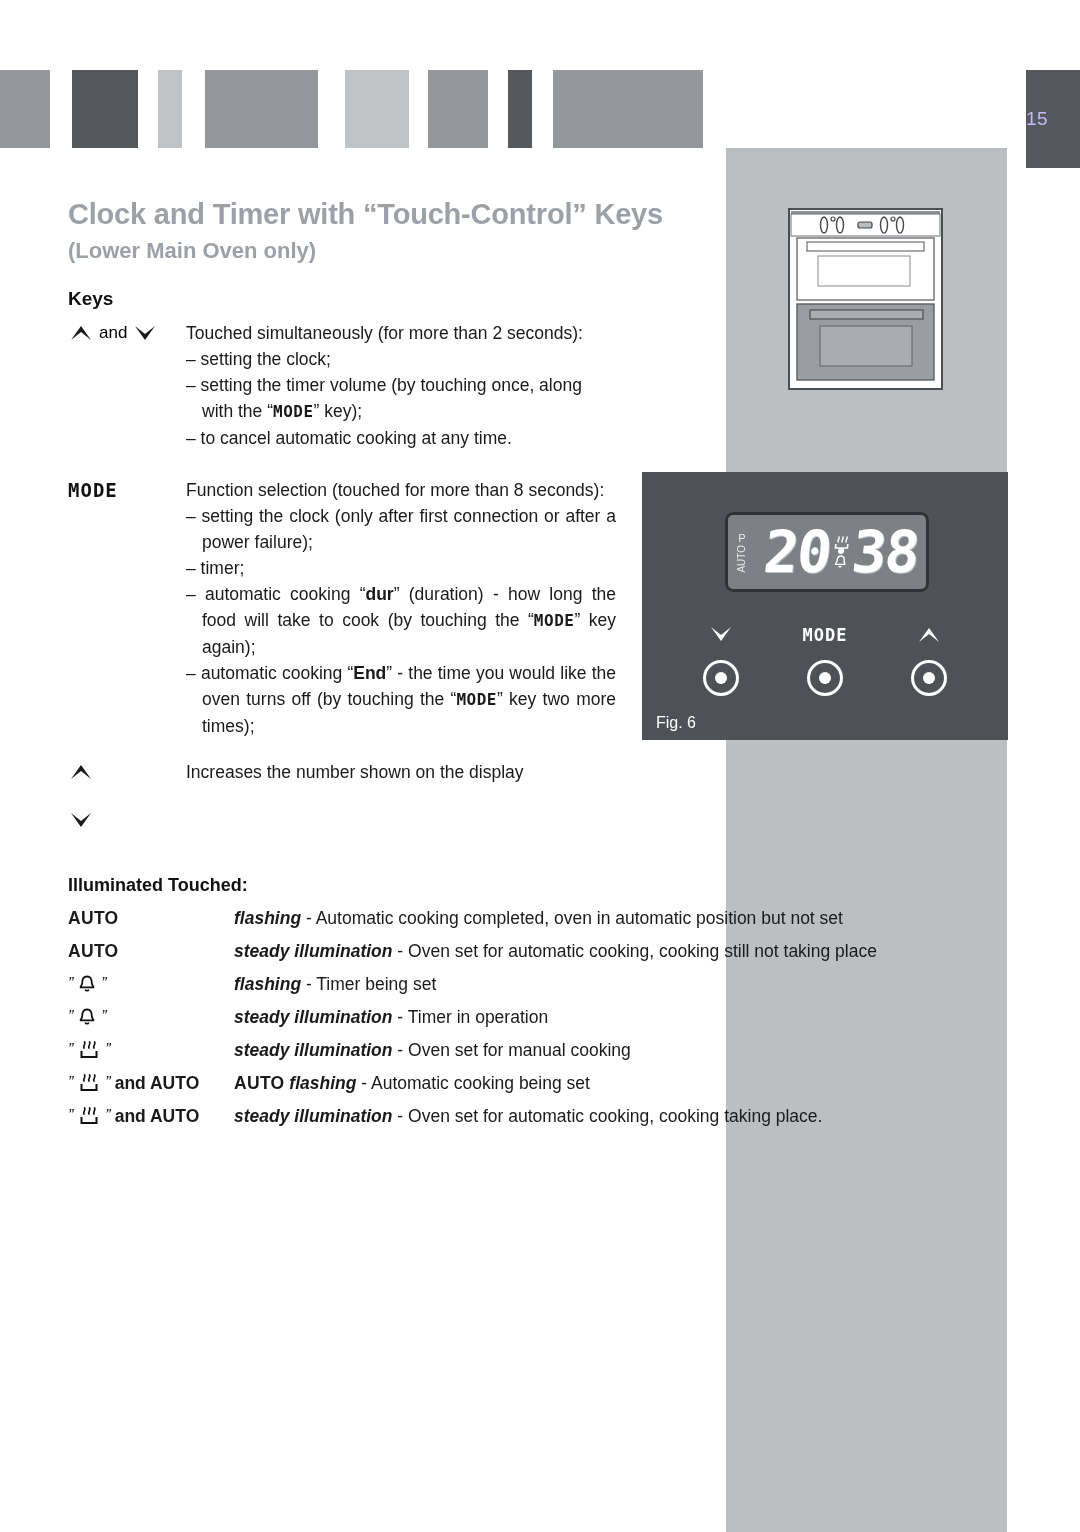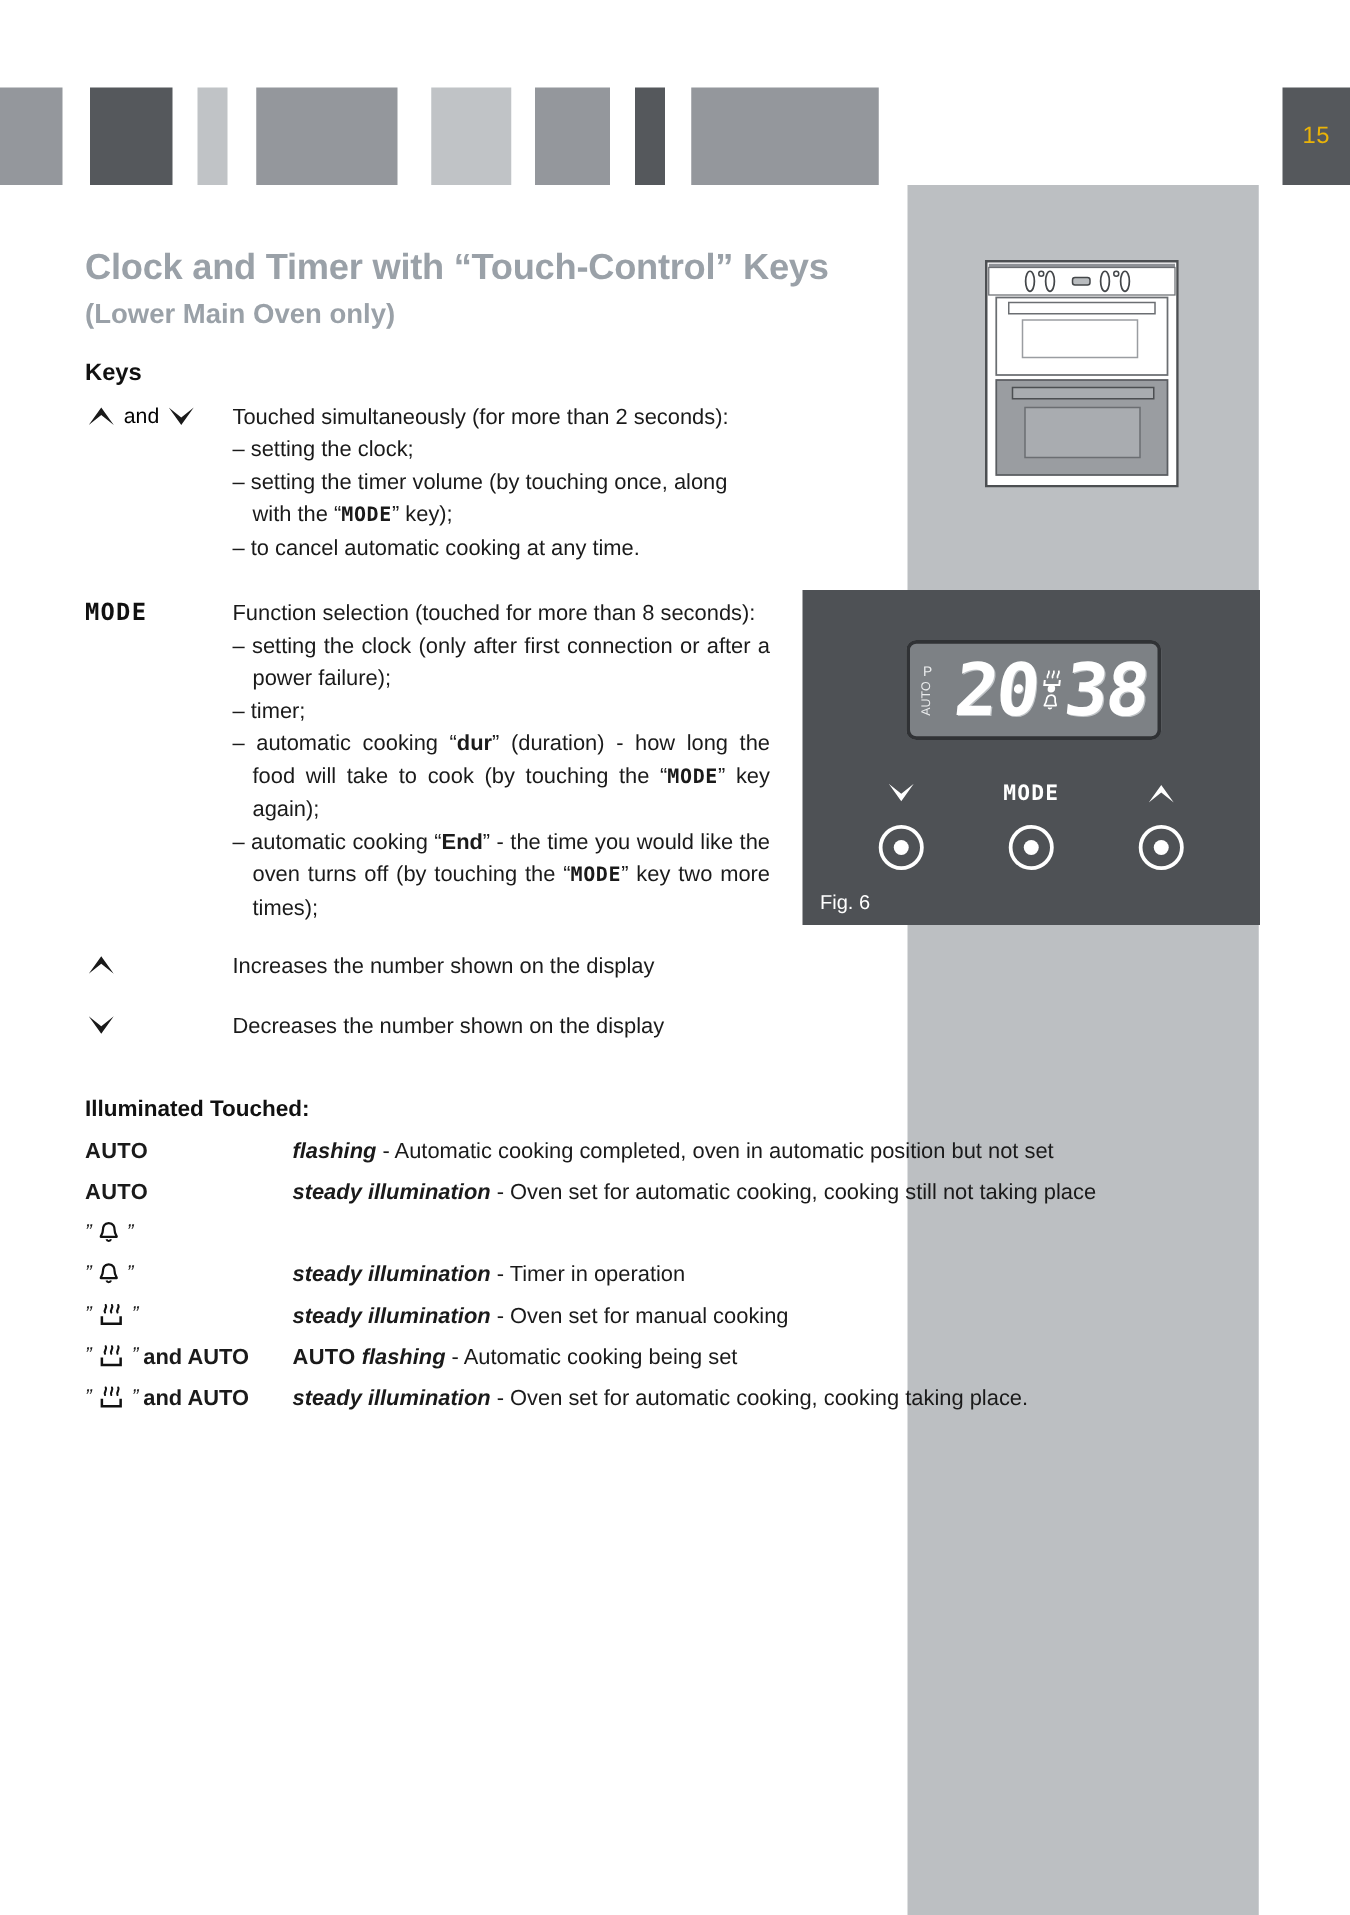--- a/index.html
+++ b/index.html
@@ -9,23 +9,23 @@
     font-family:"Liberation Sans", sans-serif;
     position:relative;
     overflow:hidden;
   }
   
   .topbars{position:absolute;left:0;top:70px;width:1080px;height:78px;}
   .bar{position:absolute;top:0;height:78px;}
 
   
   .pagenum{
-    position:absolute;left:1026px;top:70px;width:54px;height:78px;
-    background:#55585c;color:#eab308;
-    display:flex;align-items:center;justify-content:center;
+    position:absolute;left:1026px;top:70px;width:54px;height:98px;
+    background:#55585c;color:#c4b5fd;
+    display:flex;align-items:center;justify-content:flex-start;
     font-size:19px;letter-spacing:.5px;
   }
 
   
   .greycol{
     position:absolute;left:726px;top:148px;width:281px;height:1384px;
     background:#bcbfc2;
   }
 
   
@@ -287,21 +287,20 @@
   </div>
 
   <div class="row" style="margin-top:22px;">
     <div class="col-sym">
       <span>
         <svg width="26" height="22" viewBox="0 0 26 22">
             <path d="M3 4 L13 18 L23 4 L13 12 Z" fill="#1a1a1a"></path>
           </svg>
       </span>
     </div>
-    <div class="col-txt" style="max-width:520px;">Decreases the number shown on the display</div>
   </div>
 
   <h3 class="illum-head">Illuminated Touched:</h3>
 
   <div class="ilist">
 
     <div class="irow">
       <div class="ikey">
         <span class="auto-b">AUTO</span>
       </div>
@@ -319,20 +318,21 @@
       <div class="ikey">
         <span class="q">”</span>
         <span>
           <svg width="20" height="21" viewBox="0 0 20 21">
             <path d="M10 2.5 C6.3 2.5 5.3 5.4 5.3 8.2 C5.3 11 3.6 12.3 3.6 13.4 L16.4 13.4 C16.4 12.3 14.7 11 14.7 8.2 C14.7 5.4 13.7 2.5 10 2.5 Z" fill="none" stroke="#111" stroke-width="1.8" stroke-linejoin="round"></path>
             <path d="M8.2 15.4 C8.8 17.2 11.2 17.2 11.8 15.4" fill="none" stroke="#111" stroke-width="1.7"></path>
           </svg>
         </span>
         <span class="q">”</span>
       </div>
+      <div class="idesc"><b>flashing</b><span> - Timer being set</span></div>
     </div>
 
     <div class="irow">
       <div class="ikey">
         <span class="q">”</span>
         <span>
           <svg width="20" height="21" viewBox="0 0 20 21">
             <path d="M10 2.5 C6.3 2.5 5.3 5.4 5.3 8.2 C5.3 11 3.6 12.3 3.6 13.4 L16.4 13.4 C16.4 12.3 14.7 11 14.7 8.2 C14.7 5.4 13.7 2.5 10 2.5 Z" fill="none" stroke="#111" stroke-width="1.8" stroke-linejoin="round"></path>
             <path d="M8.2 15.4 C8.8 17.2 11.2 17.2 11.8 15.4" fill="none" stroke="#111" stroke-width="1.7"></path>
           </svg>

